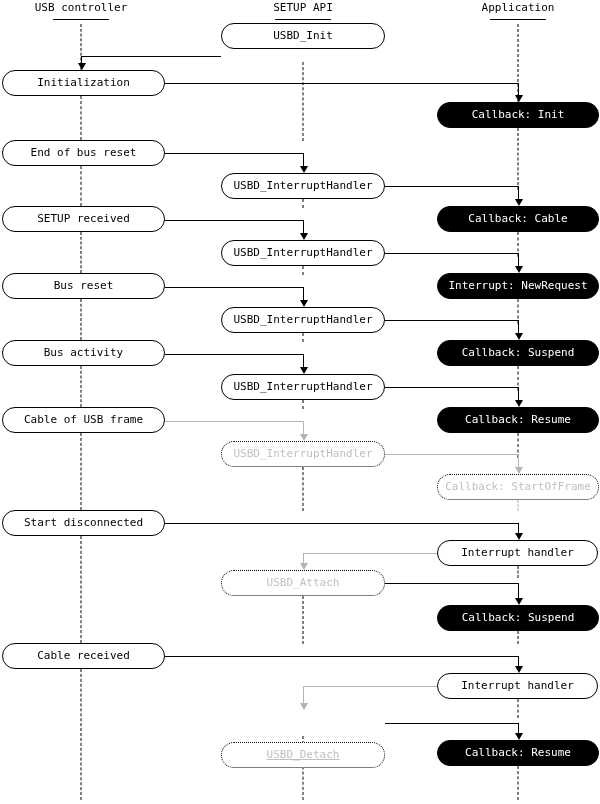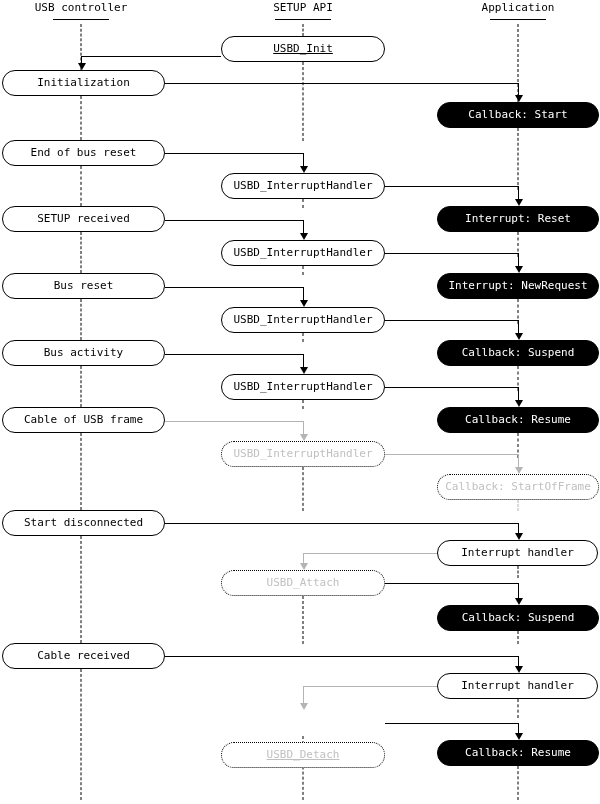--- a/index.html
+++ b/index.html
@@ -125,26 +125,26 @@
       <div class="seg v" style="left: 518px; top: 656px; height: 10px;"></div>
       <div class="arrow" style="left: 518.5px; top: 666px;"></div>
       <div class="seg h gray" style="left: 303px; top: 686px; width: 134px;"></div>
       <div class="seg v gray" style="left: 303px; top: 686px; height: 17px;"></div>
       <div class="arrow gray" style="left: 303.5px; top: 703px;"></div>
       <div class="seg h" style="left: 385px; top: 723px; width: 133px;"></div>
       <div class="seg v" style="left: 518px; top: 723px; height: 10px;"></div>
       <div class="arrow" style="left: 518.5px; top: 733px;"></div>
     </div>
   <div id="nodes">
-      <div class="node solid" style="left: 221px; top: 36px; width: 164px; text-decoration: underline;">USBD_Init</div>
+      <div class="node solid" style="left: 221px; top: 23px; width: 164px;">USBD_Init</div>
       <div class="node solid" style="left: 2px; top: 70px; width: 163px;">Initialization</div>
-      <div class="node filled" style="left: 437px; top: 102px; width: 162px;">Callback: Start</div>
+      <div class="node filled" style="left: 437px; top: 102px; width: 162px;">Callback: Init</div>
       <div class="node solid" style="left: 2px; top: 140px; width: 163px;">End of bus reset</div>
       <div class="node solid" style="left: 221px; top: 173px; width: 164px;">USBD_InterruptHandler</div>
-      <div class="node filled" style="left: 437px; top: 206px; width: 162px;">Interrupt: Reset</div>
+      <div class="node filled" style="left: 437px; top: 206px; width: 162px;">Callback: Cable</div>
       <div class="node solid" style="left: 2px; top: 206px; width: 163px;">SETUP received</div>
       <div class="node solid" style="left: 221px; top: 240px; width: 164px;">USBD_InterruptHandler</div>
       <div class="node filled" style="left: 437px; top: 273px; width: 162px;">Interrupt: NewRequest</div>
       <div class="node solid" style="left: 2px; top: 273px; width: 163px;">Bus reset</div>
       <div class="node solid" style="left: 221px; top: 307px; width: 164px;">USBD_InterruptHandler</div>
       <div class="node filled" style="left: 437px; top: 340px; width: 162px;">Callback: Suspend</div>
       <div class="node solid" style="left: 2px; top: 340px; width: 163px;">Bus activity</div>
       <div class="node solid" style="left: 221px; top: 374px; width: 164px;">USBD_InterruptHandler</div>
       <div class="node filled" style="left: 437px; top: 407px; width: 162px;">Callback: Resume</div>
       <div class="node solid" style="left: 2px; top: 407px; width: 163px;">Cable of USB frame</div>

